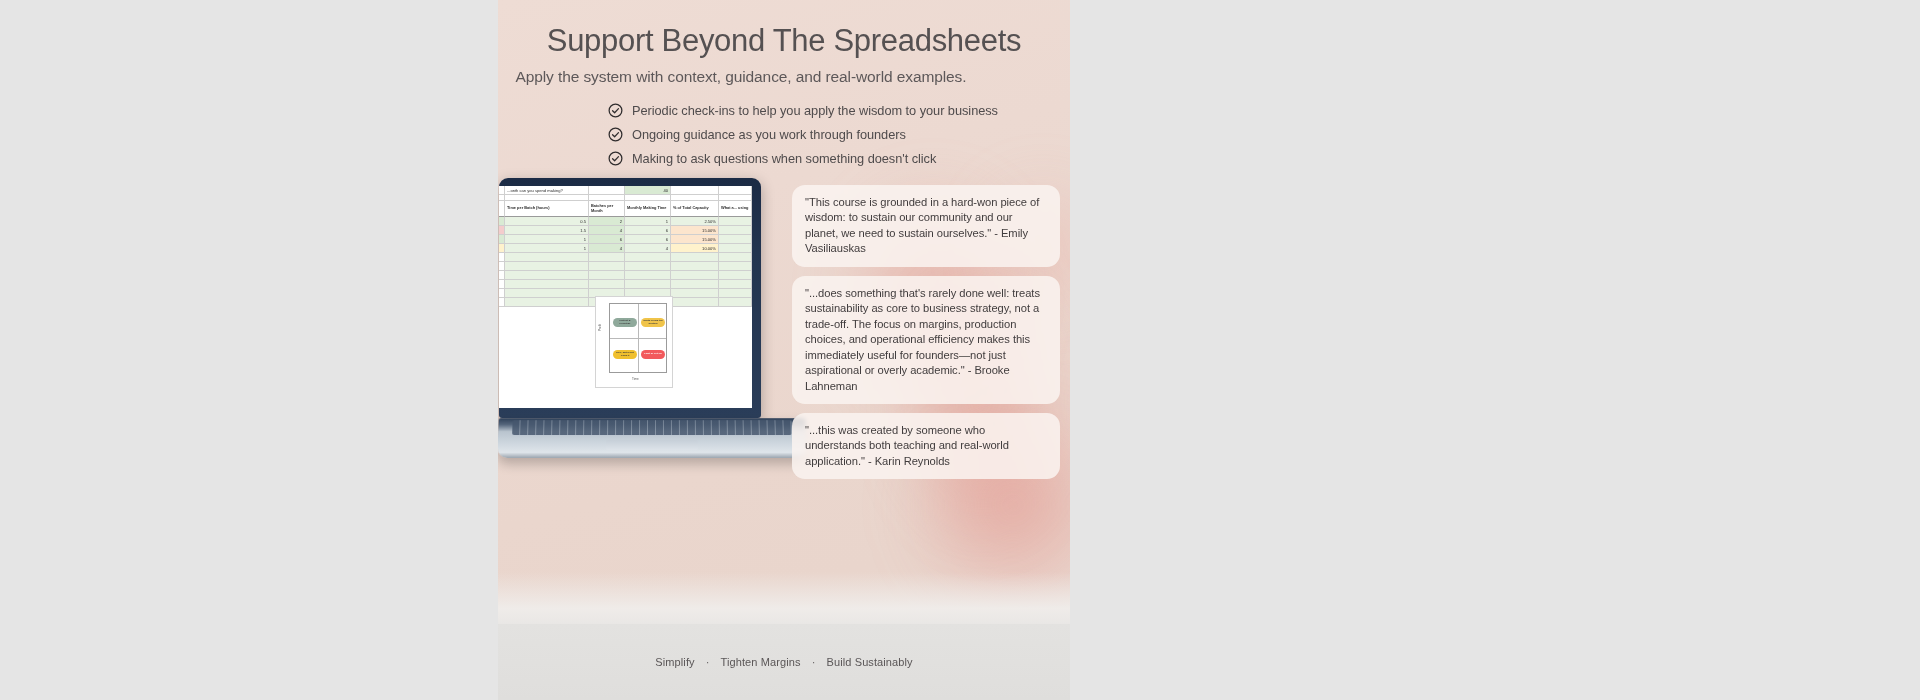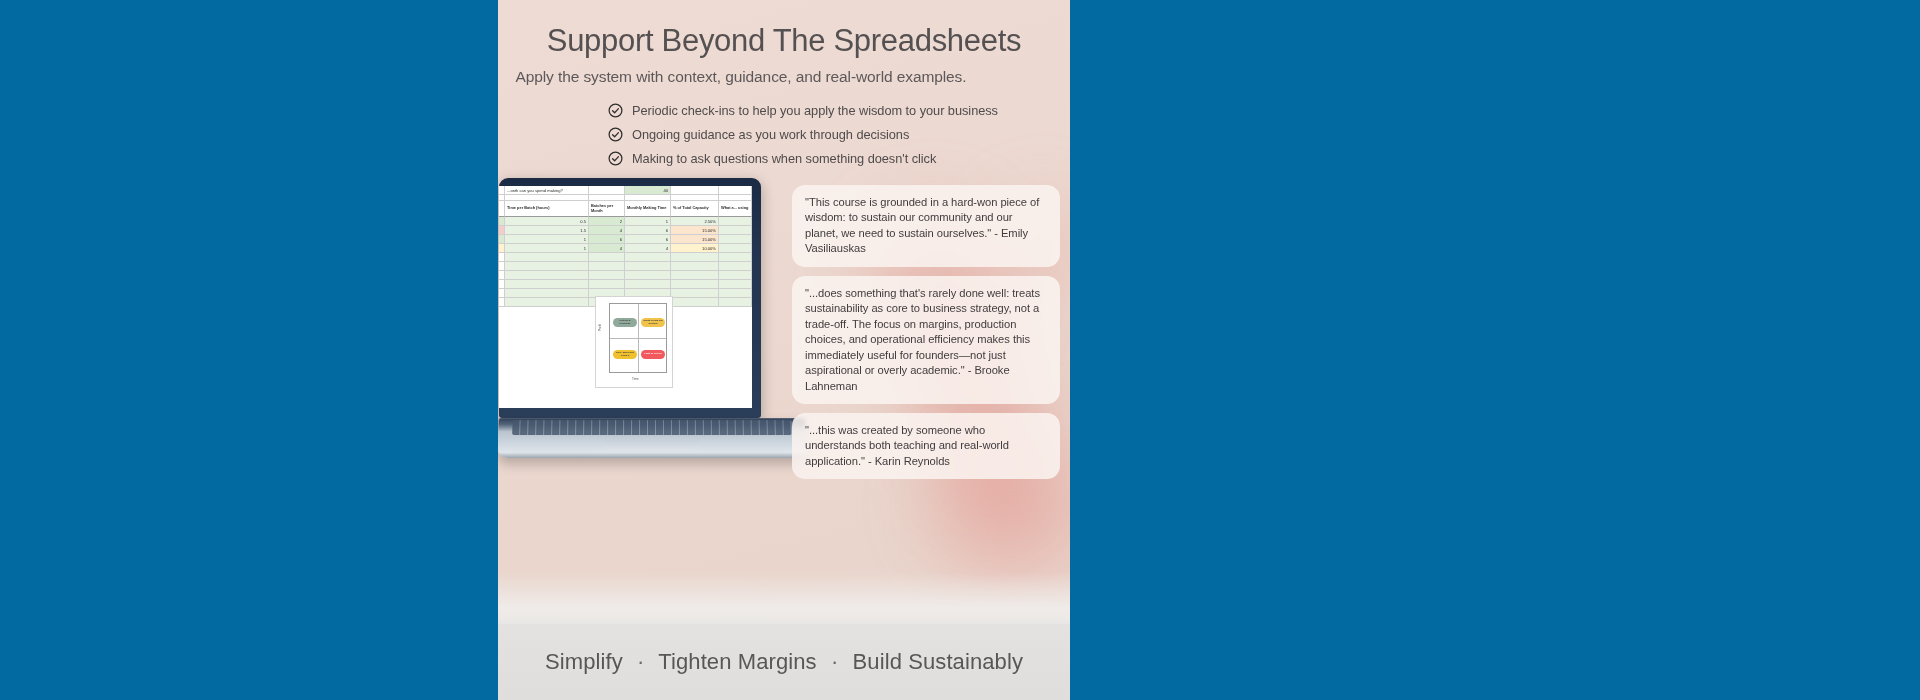--- a/index.html
+++ b/index.html
@@ -2,21 +2,21 @@
 <html><head>
 <meta charset="utf-8">
 <style>
   * { box-sizing: border-box; margin: 0; padding: 0; }
   html, body {
     width: 1920px; height: 700px;
     background: #000;
     font-family: "Liberation Sans", sans-serif;
     overflow: hidden;
   }
-  #stage { position: relative; width: 1920px; height: 700px; background: #0369a1; }
+  #stage { position: relative; width: 1920px; height: 700px; background: #e5e5e5; }
 
   
   #poster {
     position: absolute; left: 498px; top: 0;
     width: 572px; height: 700px;
     background: linear-gradient(165deg,#eedcd4 0%, #ecd9d1 30%, #ead6cd 62%, #e9d5cc 78%, #eadad3 100%);
     overflow: hidden;
   }
 
   
@@ -119,21 +119,21 @@
     letter-spacing: -0.05px;
     backdrop-filter: blur(2px);
   }
 
   
   .footer-band {
     position: absolute; left: 0; bottom: 0; width: 572px; height: 76px;
     background: linear-gradient(180deg,#e3e2e0 0%, #dfdedc 100%);
     display: flex; align-items: center; justify-content: center;
   }
-  .footer-text { font-size: 22px; color: #5a5657; letter-spacing: .1px; }
+  .footer-text { font-size: 11px; color: #5a5657; letter-spacing: .1px; }
   .footer-dot { margin: 0 8px; color: #6b6768; }
   .soft-top-fade { position:absolute; left:0; bottom:76px; width:572px; height:52px;
     background: linear-gradient(180deg, rgba(236,217,209,0) 0%, rgba(240,238,236,.9) 70%, #e9e7e5 100%); }
 </style>
 </head>
 <body>
 
 <div id="stage">
   <div id="poster">
 
@@ -151,21 +151,21 @@
           <circle cx="12" cy="12" r="10.2" fill="none" stroke="#2f2c2d" stroke-width="2"></circle>
           <path d="M7.3 12.3 L10.6 15.6 L16.8 9.1" fill="none" stroke="#2f2c2d" stroke-width="2" stroke-linecap="round" stroke-linejoin="round"></path>
         </svg>
         <span class="bullet-text">Periodic check-ins to help you apply the wisdom to your business</span>
       </div>
       <div class="bullet-row">
         <svg class="check-icon" viewBox="0 0 24 24">
           <circle cx="12" cy="12" r="10.2" fill="none" stroke="#2f2c2d" stroke-width="2"></circle>
           <path d="M7.3 12.3 L10.6 15.6 L16.8 9.1" fill="none" stroke="#2f2c2d" stroke-width="2" stroke-linecap="round" stroke-linejoin="round"></path>
         </svg>
-        <span class="bullet-text">Ongoing guidance as you work through decisions</span>
+        <span class="bullet-text">Ongoing guidance as you work through founders</span>
       </div>
       <div class="bullet-row">
         <svg class="check-icon" viewBox="0 0 24 24">
           <circle cx="12" cy="12" r="10.2" fill="none" stroke="#2f2c2d" stroke-width="2"></circle>
           <path d="M7.3 12.3 L10.6 15.6 L16.8 9.1" fill="none" stroke="#2f2c2d" stroke-width="2" stroke-linecap="round" stroke-linejoin="round"></path>
         </svg>
         <span class="bullet-text">Making to ask questions when something doesn't click</span>
       </div>
     </div>
 

